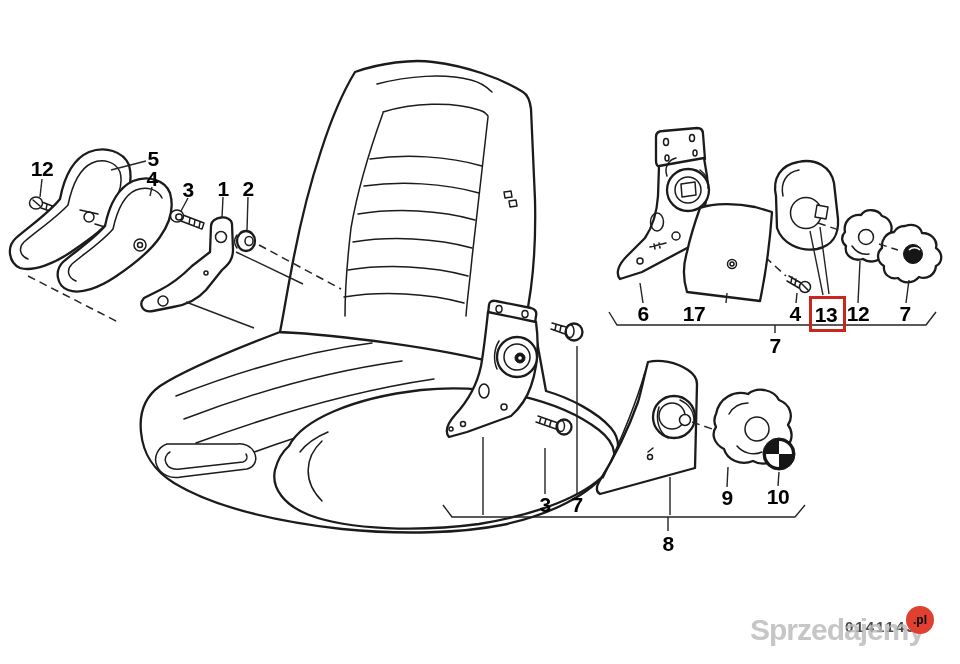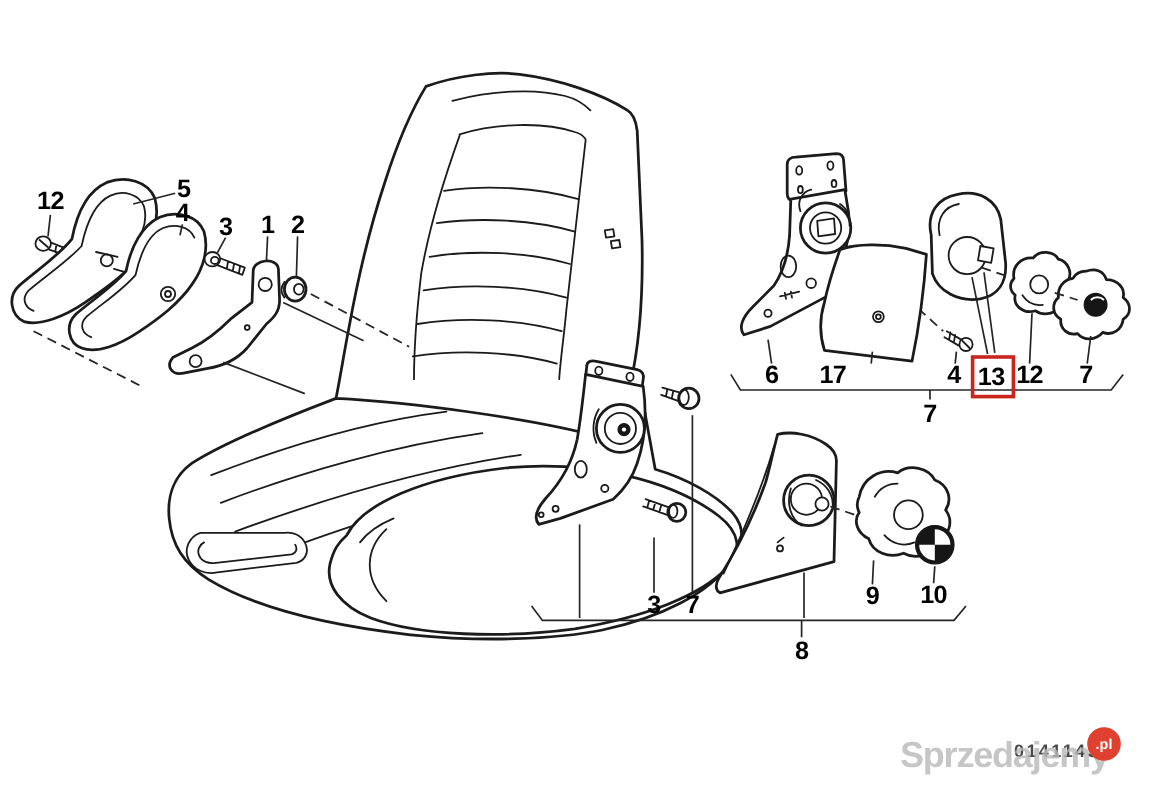--- a/index.html
+++ b/index.html
@@ -13,21 +13,21 @@
   .ld{fill:none;stroke:#242424;stroke-width:1.4;}
   .blk{fill:#161616;stroke:#161616;}
   .co{position:absolute;transform:translate(-50%,-50%);font-weight:bold;font-size:21px;
       color:#000;letter-spacing:-0.5px;white-space:nowrap;line-height:1;}
   .hibox{position:absolute;border:3px solid; background:transparent;}
   .wm{position:absolute;font-weight:bold;letter-spacing:-1px;}
   .wm-code{position:absolute;font-weight:bold;font-size:15px;letter-spacing:2px;
            filter:blur(.6px);opacity:.85;}
   .wm-badge{position:absolute;width:28px;height:28px;border-radius:50%;
             display:flex;align-items:center;justify-content:center;
-            font-weight:bold;font-size:12px;color:#ffffff;}
+            font-weight:bold;font-size:12px;color:#000000;}
 </style>
 </head>
 <body>
 
 <div class="stage">
 
 <svg width="960" height="664" viewBox="0 0 960 664">
 
   <g>
     <path class="f" d="M 280,332 C 238,348 188,368 160,386 C 146,396 139,412 141,432 C 143,454 153,470 174,483 C 212,506 272,521 342,529 C 402,535 462,533 502,525 C 550,515 590,495 609,469 C 621,453 621,440 611,428 C 597,412 570,398 546,391 L 536,336 Z"></path>

